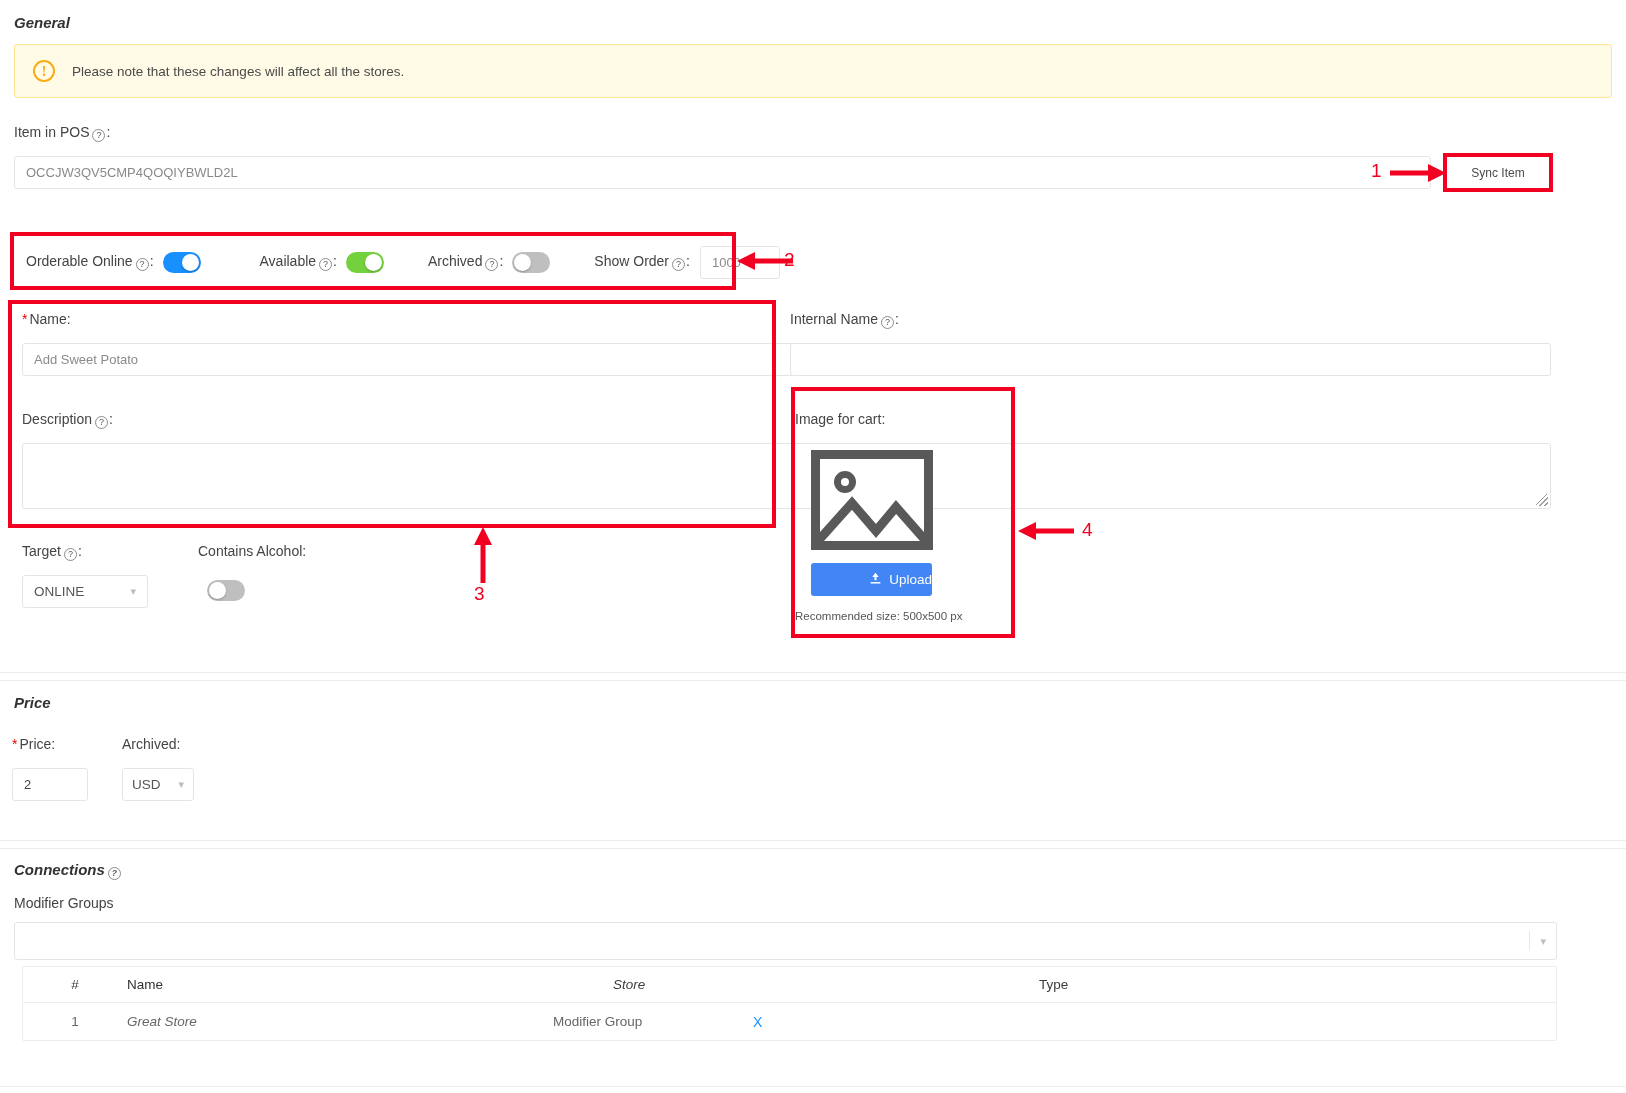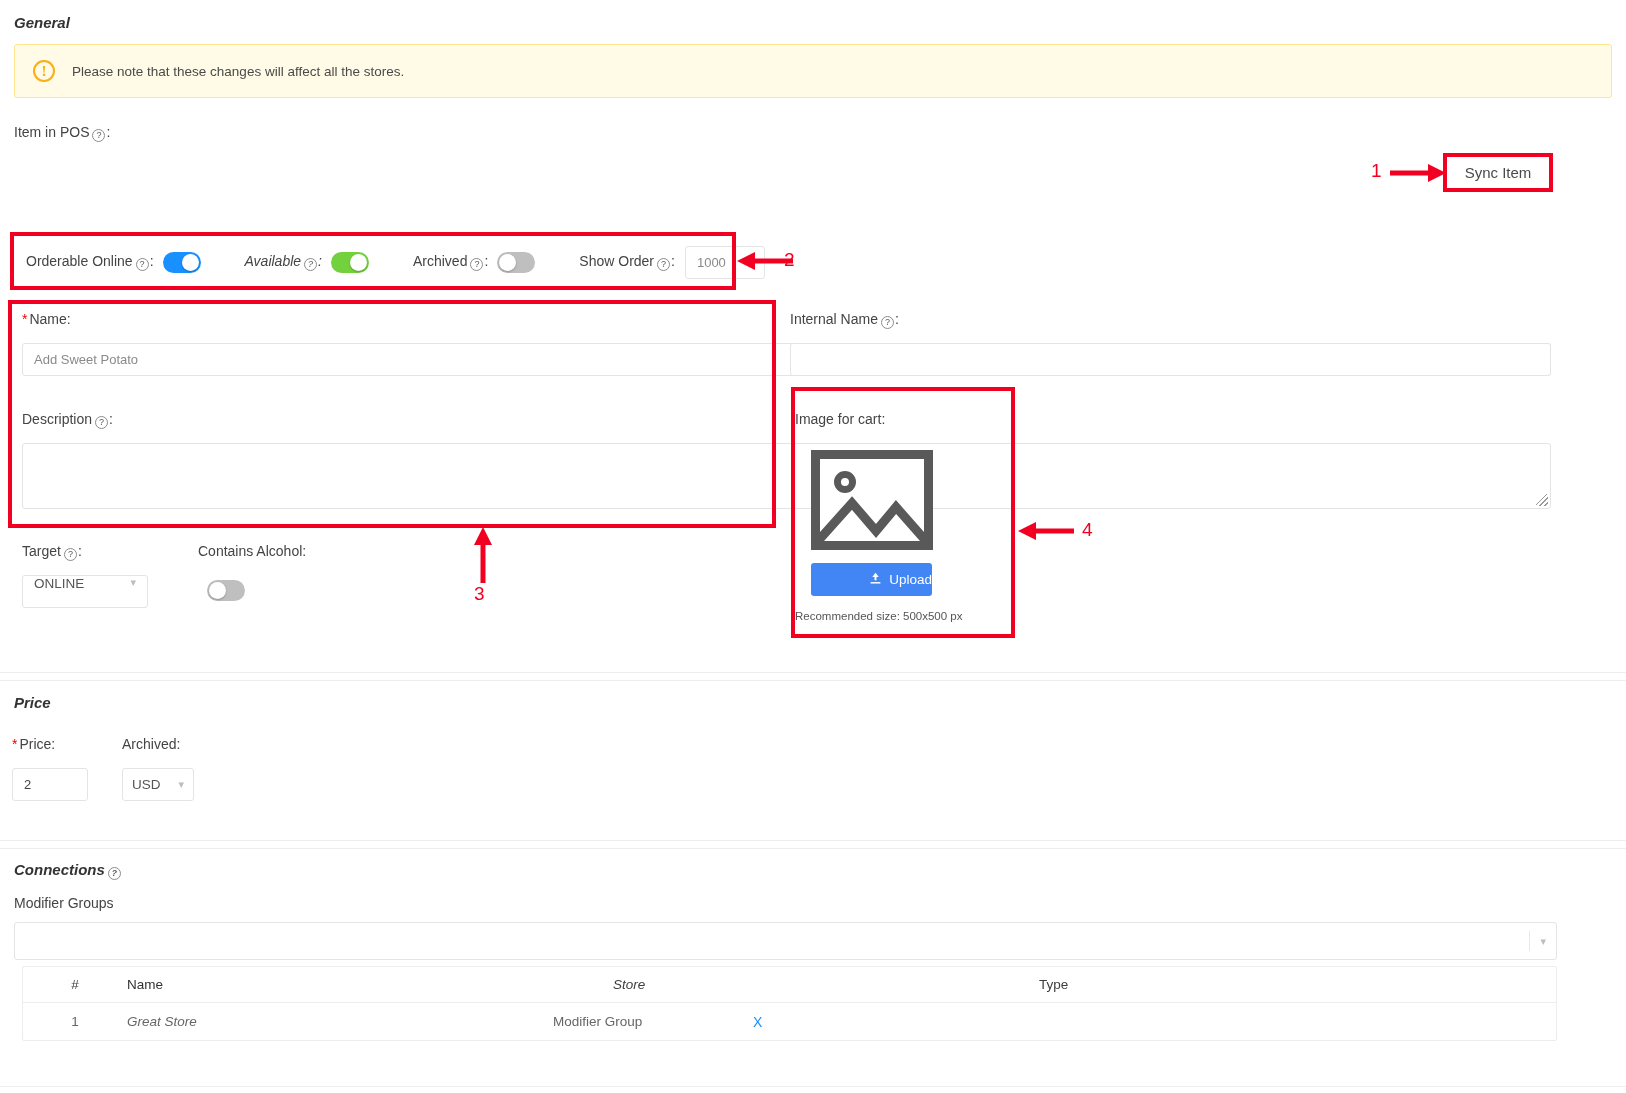--- a/index.html
+++ b/index.html
@@ -61,21 +61,21 @@
   #warn .wtxt{ margin-left:17px; font-size:13.5px; color:#4a4a4a; }
 
   
   #pos-label{ position:absolute; left:14px; top:124px; }
   #pos-input{ position:absolute; left:14px; top:156px; width:1417px; }
   #pos-input .v{ color:#8a8a8a; }
   #sync-btn{
     position:absolute; left:1445px; top:156px; width:106px; height:33px;
     border:1px solid #e0e0e0; background:#fff; border-radius:3px;
     display:flex;align-items:center;justify-content:center;
-    font-size:15px; color:#4a4a4a; cursor:pointer;
+    font-size:12px; color:#4a4a4a; cursor:pointer;
   }
 
   
   #toggle-row{
     position:absolute; left:14px; top:236px; width:718px; height:52px;
     display:flex; align-items:center; padding-left:12px;
   }
   .tgwrap{ display:flex; align-items:center; }
   .tg{
     width:38px;height:21px;border-radius:11px;position:relative;
@@ -119,21 +119,21 @@
     background:#4285f4; border-radius:3px; color:#fff; font-size:13.5px;
     display:flex;align-items:center;justify-content:flex-end; gap:7px; cursor:pointer;
   }
   #rec-size{ position:absolute; left:795px; top:610px; font-size:11.5px; color:#555; }
 
   
   #target-label{ position:absolute; left:22px; top:543px; }
   #target-sel{
     position:absolute; left:22px; top:575px; width:126px; height:33px;
     border:1px solid #e4e4e4; border-radius:3px; background:#fff;
-    display:flex; padding:0 11px; font-size:13.5px; color:#555;
+    display:flex; align-items:center; padding:0 11px; font-size:13.5px; color:#555;
     justify-content:space-between; cursor:pointer;
   }
   #alc-label{ position:absolute; left:198px; top:543px; }
   #alc-tg{ position:absolute; left:198px; top:580px; }
 
   
   .hr{ position:absolute; left:0; width:1626px; height:1px; background:#ededed; }
   #hr1{ top:672px; }
   #hr2{ top:680px; }
   #hr3{ top:840px; }
@@ -195,30 +195,33 @@
 <div class="page">
 
   <div class="sec-title" id="general-title">General</div>
 
   <div id="warn">
     <div class="wicon">!</div>
     <div class="wtxt">Please note that these changes will affect all the stores.</div>
   </div>
 
   <div class="lbl" id="pos-label"><span>Item in POS</span><span class="help">?</span>:</div>
+  <div class="inp" id="pos-input">
+      <span class="v">OCCJW3QV5CMP4QOQIYBWLD2L</span>
+    </div>
   <div id="sync-btn">Sync Item</div>
 
   <div id="toggle-row">
     <div class="tgwrap">
       <span class="lbl"><span>Orderable Online</span><span class="help">?</span>:</span>
       <span class="tg on">
           <span class="knob"></span>
         </span>
     </div>
-    <div class="tgwrap" style="margin-left:44px;font-style:italic;">
+    <div class="tgwrap" style="margin-left:59px;">
       <span class="lbl"><span>Available</span><span class="help">?</span>:</span>
       <span class="tg on green">
           <span class="knob"></span>
         </span>
     </div>
     <div class="tgwrap" style="margin-left:44px;">
       <span class="lbl"><span>Archived</span><span class="help">?</span>:</span>
       <span class="tg off">
           <span class="knob"></span>
         </span>

